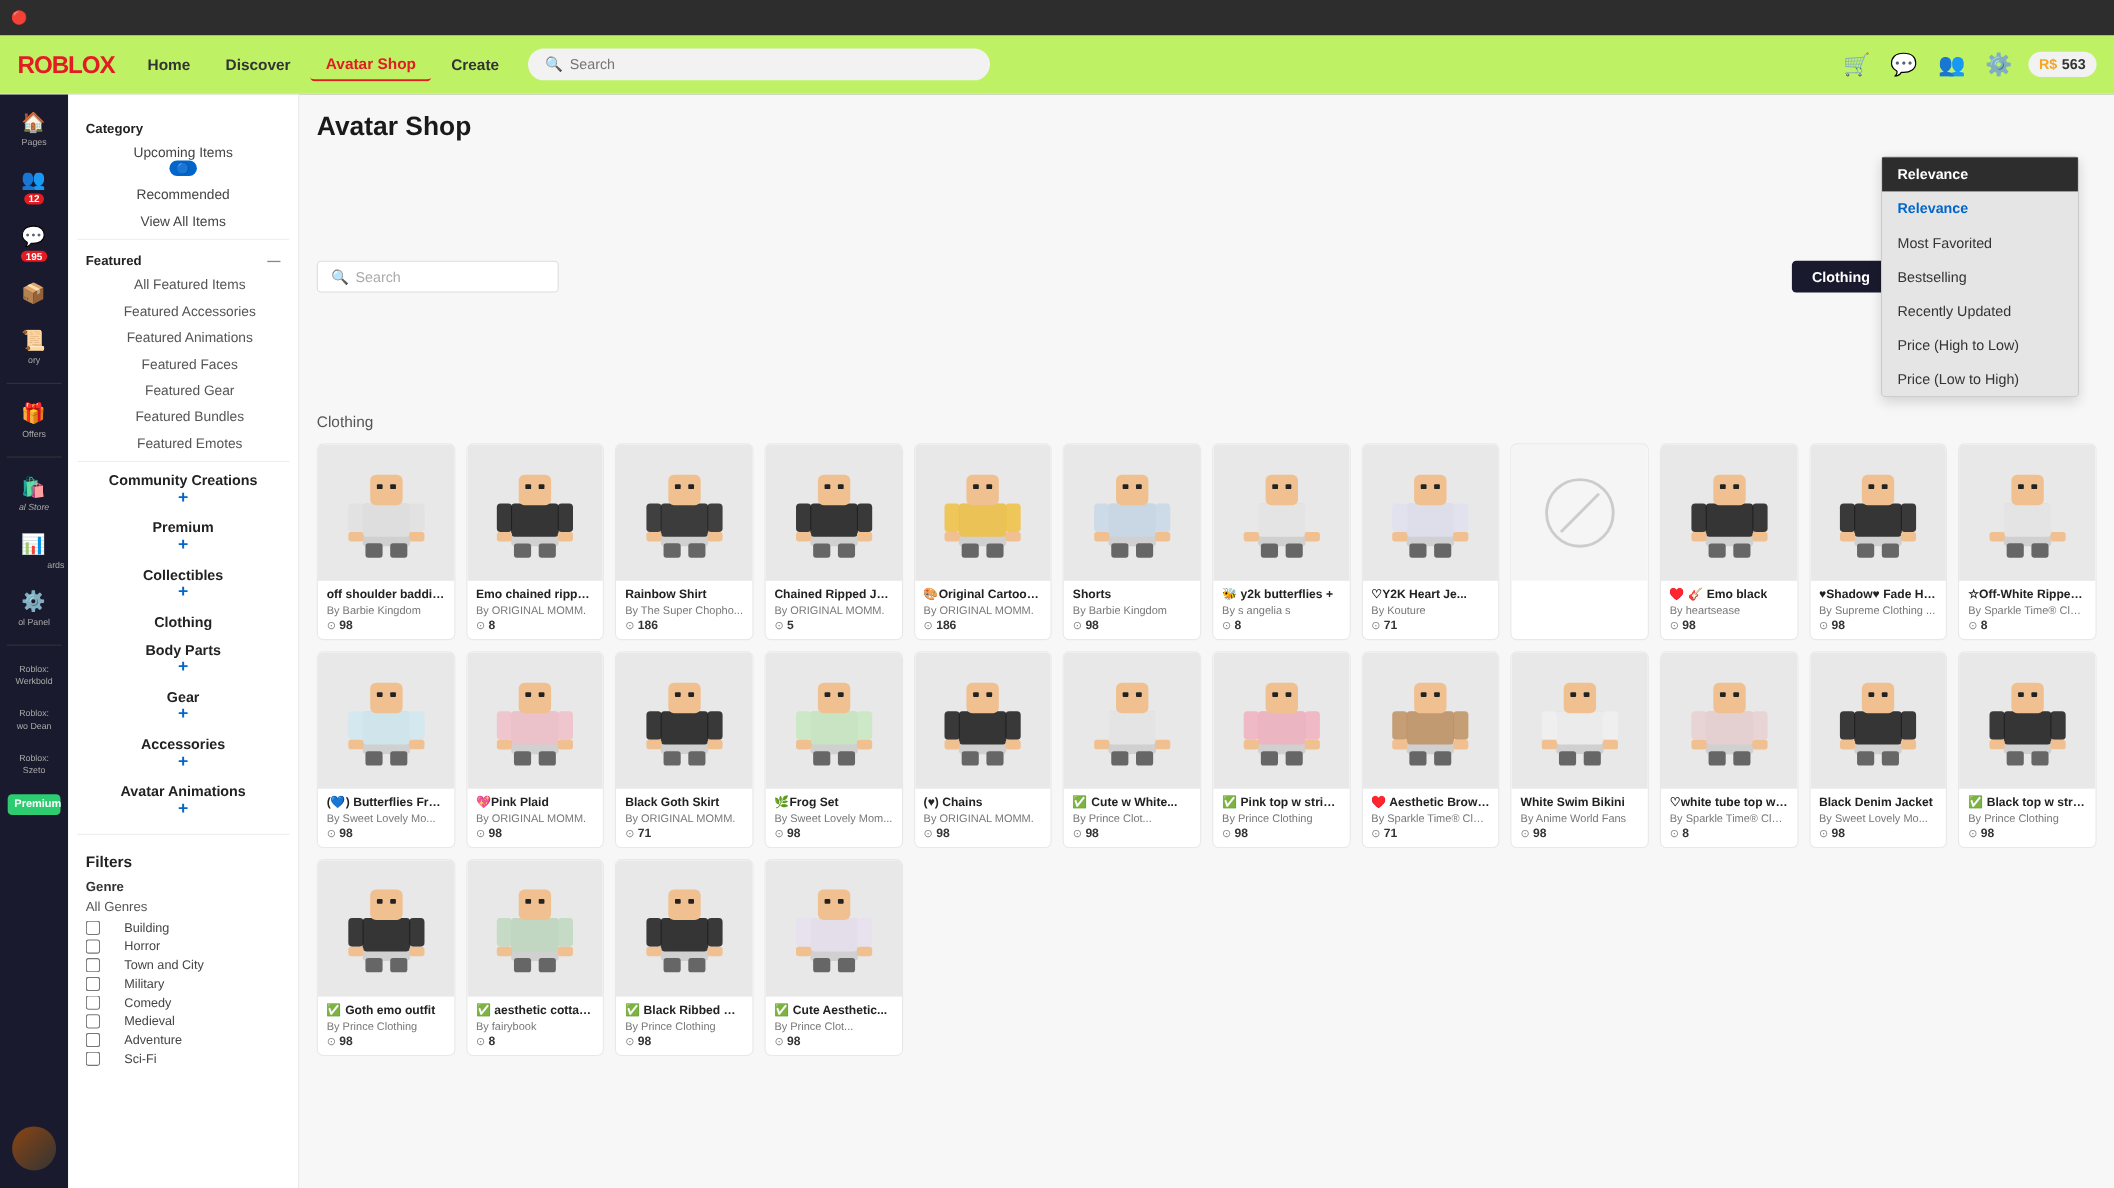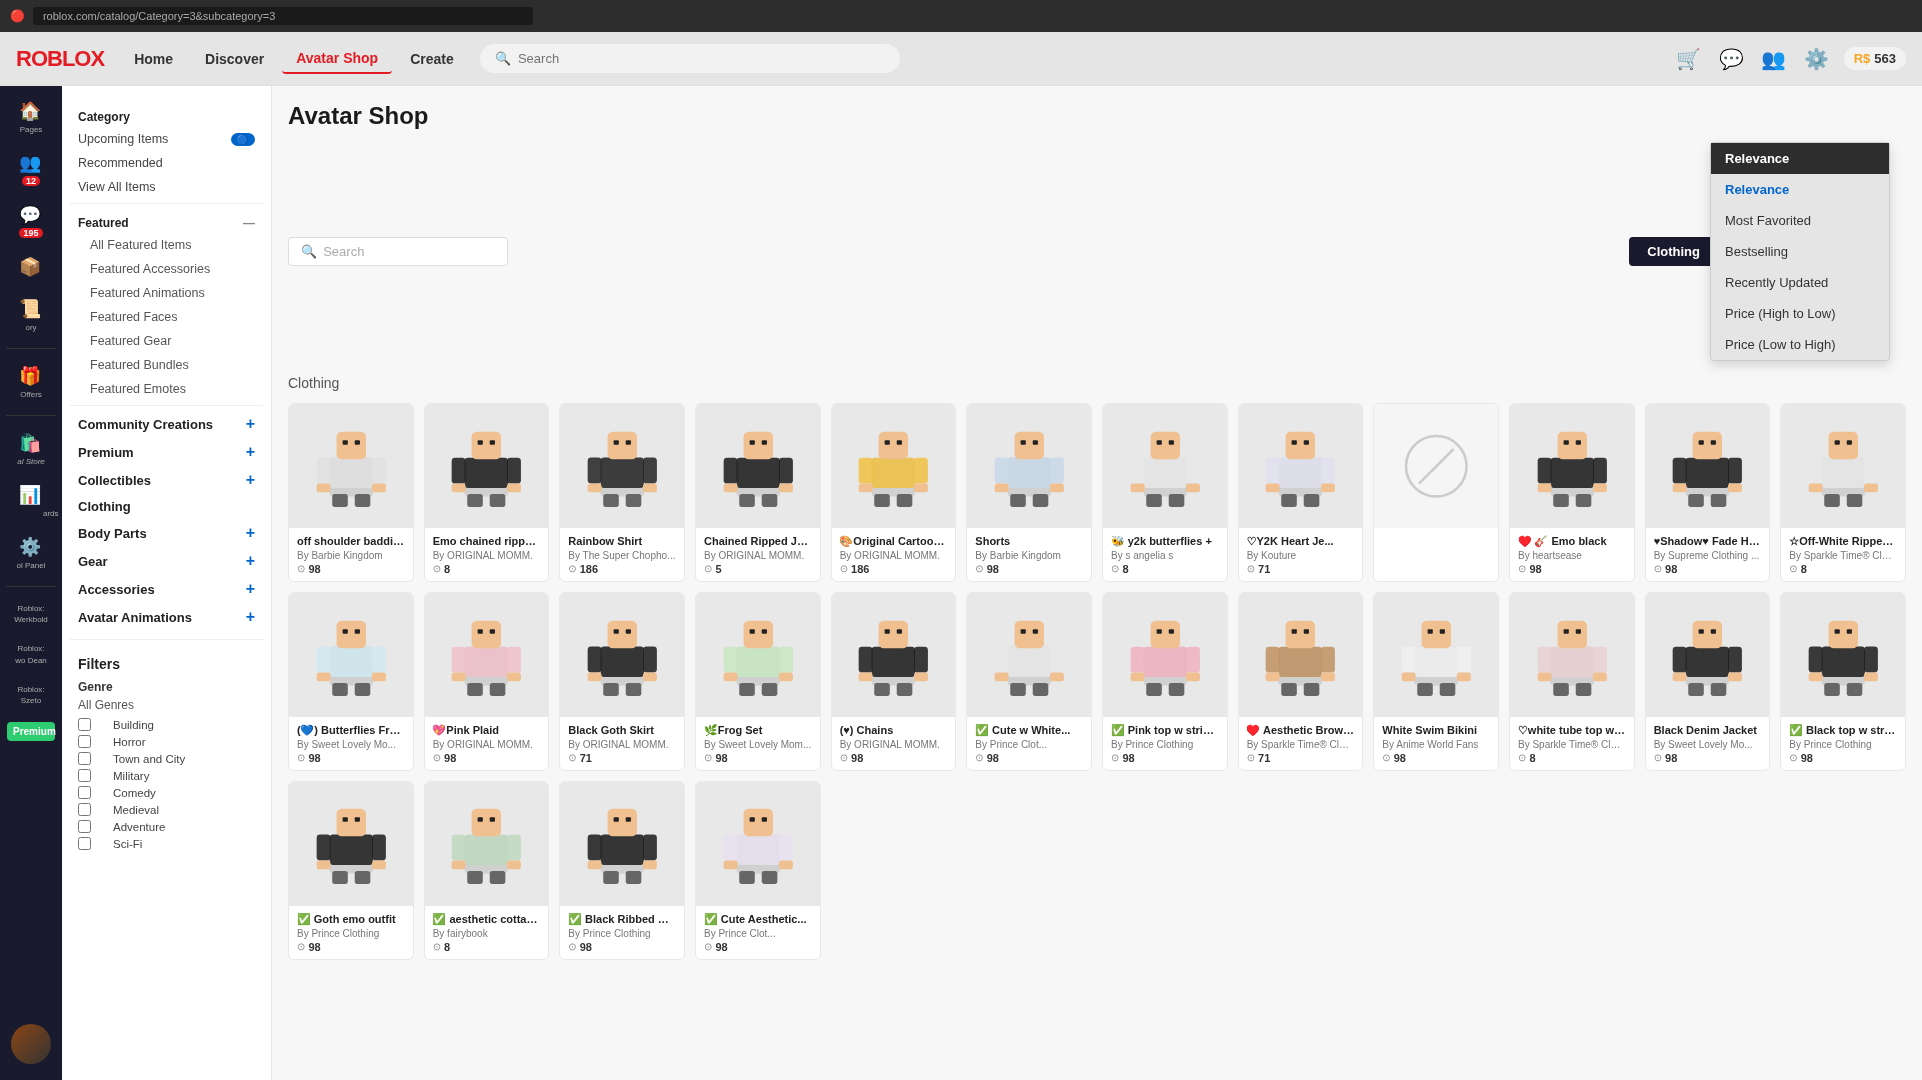--- a/index.html
+++ b/index.html
@@ -19,21 +19,21 @@
       color: #aaa;
       font-size: 11px;
       padding: 3px 10px;
       border-radius: 3px;
       flex: 1;
       max-width: 500px;
     }
 
     
     .top-nav {
-      background: #e5e5e5;
+      background: #bef264;
       height: 54px;
       display: flex;
       align-items: center;
       padding: 12px 16px;
       gap: 4px;
       border-bottom: 1px solid #e0e0e0;
     }
     .nav-logo {
       font-size: 22px;
       font-weight: 900;
@@ -114,20 +114,21 @@
       padding: 4px 0;
     }
     .sidebar-item {
       padding: 5px 16px;
       font-size: 12.5px;
       color: #444;
       cursor: pointer;
       display: flex;
       align-items: center;
       justify-content: space-between;
+      flex-direction: column;
     }
     .sidebar-item.active { color: #0066cc; font-weight: 600; }
     .sidebar-item.bold { font-weight: 700; font-size: 13px; color: #222; }
     .sidebar-item.sub { padding-left: 28px; color: #555; }
     .sidebar-badge {
       background: #e8e8e8;
       border-radius: 10px;
       padding: 1px 6px;
       font-size: 10px;
       color: #555;
@@ -364,21 +365,20 @@
     .filter-checkbox-row label {
       font-size: 11.5px;
       color: #444;
     }
   </style>
 </head>
 <body>
 
 <div class="browser-bar">
   <span style="color:#aaa;font-size:12px;">🔴</span>
-  <div class="browser-bar-url">roblox.com/catalog/Category=3&amp;subcategory=3</div>
 </div>
 
 <div class="top-nav">
   <div class="nav-logo">ROBLOX</div>
   <div class="nav-item">Home</div>
   <div class="nav-item">Discover</div>
   <div class="nav-item" style="color:#e31b23;border-bottom:2px solid #e31b23;">Avatar Shop</div>
   <div class="nav-item">Create</div>
   <div class="nav-search">
     <span>🔍</span>

